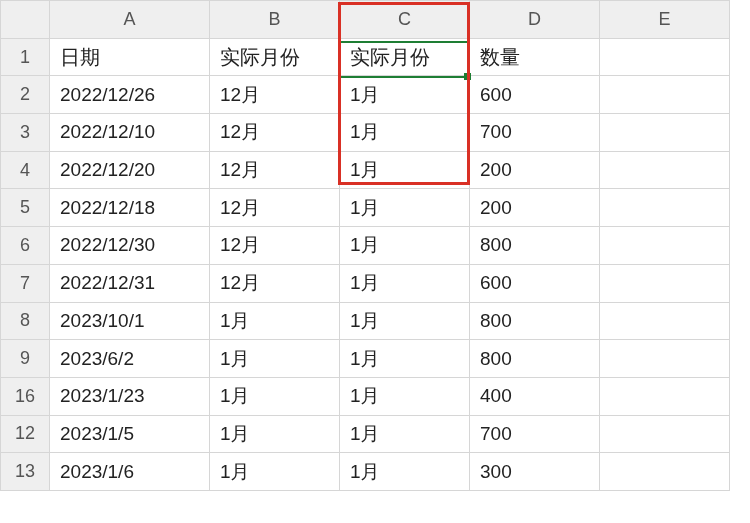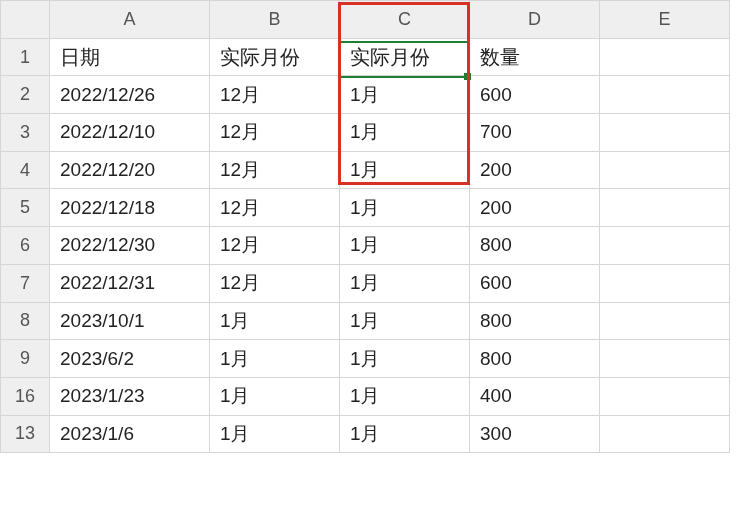--- a/index.html
+++ b/index.html
@@ -180,20 +180,28 @@
   </tr>
   <tr>
     <th class="rowhdr">16</th>
     <td class="data-cell">2023/1/23</td>
     <td class="data-cell">1月</td>
     <td class="data-cell">1月</td>
     <td class="data-cell">400</td>
     <td class="data-cell"></td>
   </tr>
   <tr>
+    <th class="rowhdr">12</th>
+    <td class="data-cell">2023/1/5</td>
+    <td class="data-cell">1月</td>
+    <td class="data-cell">1月</td>
+    <td class="data-cell">700</td>
+    <td class="data-cell"></td>
+  </tr>
+  <tr>
     <th class="rowhdr">13</th>
     <td class="data-cell">2023/1/6</td>
     <td class="data-cell">1月</td>
     <td class="data-cell">1月</td>
     <td class="data-cell">300</td>
     <td class="data-cell"></td>
   </tr>
 </tbody>
   </table>
 

